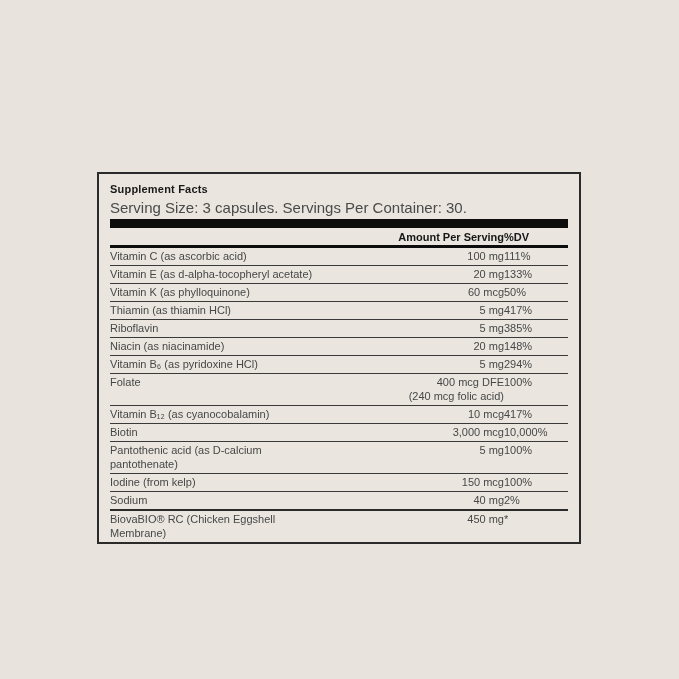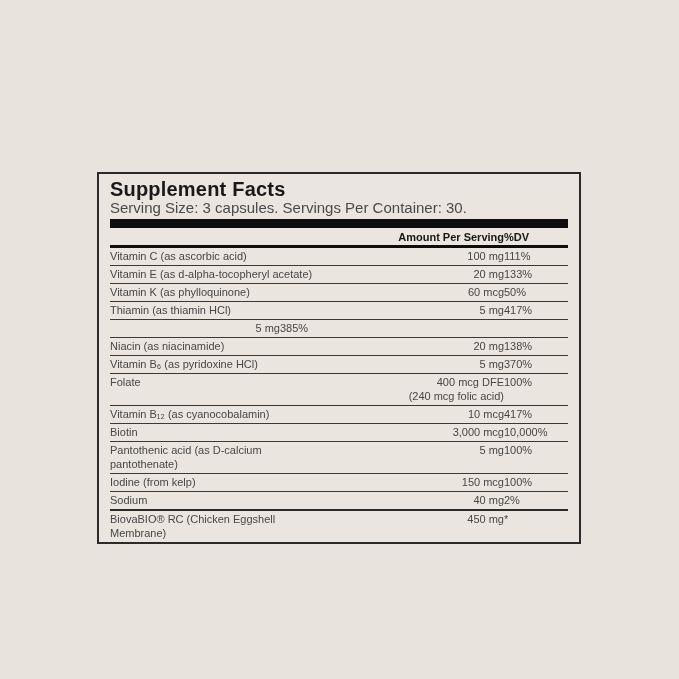--- a/index.html
+++ b/index.html
@@ -18,21 +18,21 @@
     position: absolute;
     left: 97px;
     top: 172px;
     width: 484px;
     box-sizing: border-box;
     background: #eae6df;
     border: 2px solid #2b2b2b;
     padding: 5px 11px 0 11px;
   }
   .facts-title {
-    font-size: 20px;
+    font-size: 11px;
     font-weight: bold;
     color: #191919;
     letter-spacing: 0.2px;
     line-height: 21px;
   }
   .serving-info {
     font-size: 15px;
     color: #4a4a4a;
     line-height: 14px;
     margin-top: 1px;
@@ -133,41 +133,42 @@
   </div>
       <div class="facts-row">
     <div class="row-name">Thiamin (as thiamin HCl)</div>
     <div class="col-amount">
       <span>5 mg</span>
       
     </div>
     <div class="col-dv">417%</div>
   </div>
       <div class="facts-row">
+    <div class="row-name">Riboflavin</div>
     <div class="col-amount">
       <span>5 mg</span>
       
     </div>
     <div class="col-dv">385%</div>
   </div>
       <div class="facts-row">
     <div class="row-name">Niacin (as niacinamide)</div>
     <div class="col-amount">
       <span>20 mg</span>
       
     </div>
-    <div class="col-dv">138%</div>
+    <div class="col-dv">148%</div>
   </div>
       <div class="facts-row">
     <div class="row-name">Vitamin B₆ (as pyridoxine HCl)</div>
     <div class="col-amount">
       <span>5 mg</span>
       
     </div>
-    <div class="col-dv">370%</div>
+    <div class="col-dv">294%</div>
   </div>
       <div class="facts-row">
     <div class="row-name">Folate</div>
     <div class="col-amount">
       <span>400 mcg DFE</span>
       <span class="amount-line2">(240 mcg folic acid)</span>
     </div>
     <div class="col-dv">100%</div>
   </div>
       <div class="facts-row">

